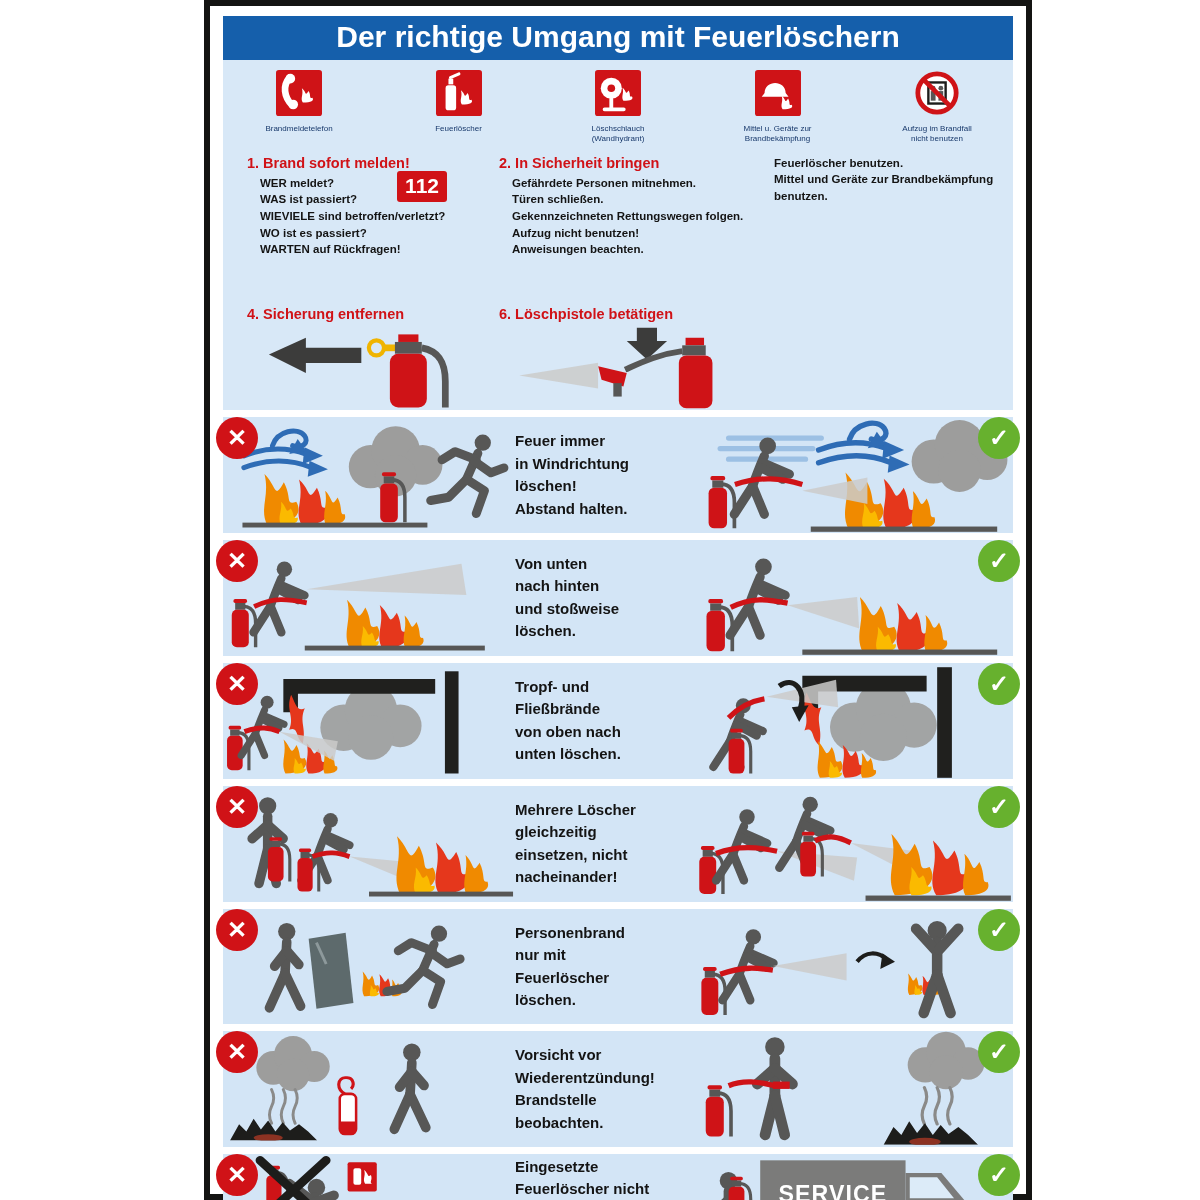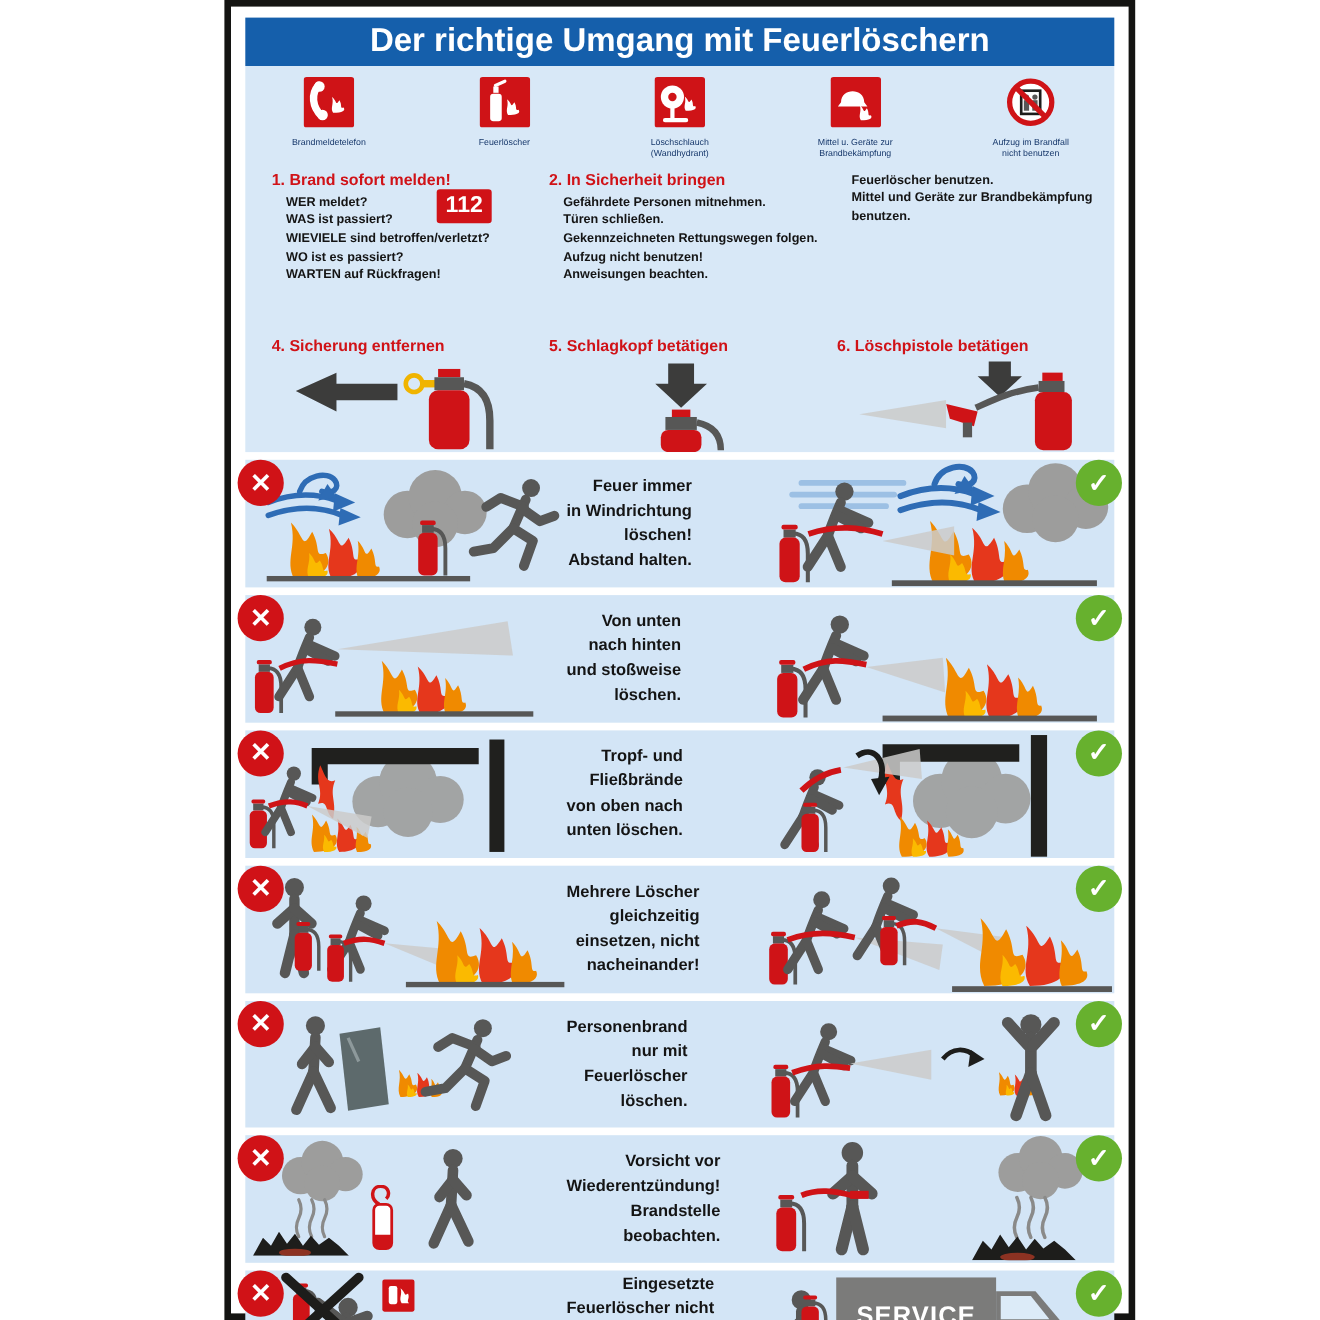--- a/index.html
+++ b/index.html
@@ -15,21 +15,21 @@
   .step-title{color:#d01217;font-weight:bold;font-size:14.5px;margin:0 0 4px;}
   .step-items{font-size:11.5px;font-weight:bold;color:#141414;line-height:1.45;padding-left:13px;}
   .step1{position:relative;}
   .badge112{position:absolute;right:52px;top:16px;background:#d01217;color:#fff;font-weight:bold;font-size:21px;padding:3px 8px 4px;border-radius:3px;}
   .demo-grid{display:grid;grid-template-columns:252px 262px 1fr;padding:8px 2px 0 16px;margin-top:40px;}
   .demo-cell svg{width:232px;height:84px;display:block;margin-top:2px;}
   .rules{flex:1 1 auto;display:flex;flex-direction:column;margin-top:7px;gap:7px;}
   .rule-band{flex:1 1 0;background:#d3e5f6;position:relative;display:grid;grid-template-columns:292px 182px 1fr;align-items:stretch;}
   .illu{width:100%;height:100%;display:block;}
   .rule-text-cell{display:flex;align-items:center;}
-  .rule-text{font-size:15px;font-weight:bold;color:#141414;line-height:1.5;white-space:pre-line;text-align:right;}
+  .rule-text{font-size:15px;font-weight:bold;color:#141414;line-height:1.5;white-space:pre-line;}
   .mark{position:absolute;top:0px;width:42px;height:42px;border-radius:50%;display:flex;align-items:center;justify-content:center;color:#fff;font-size:24px;font-weight:bold;z-index:3;}
   .mark-x{left:-7px;background:#d01217;}
   .mark-ok{right:-7px;background:#67b12e;}
   .defs-holder{position:absolute;width:0;height:0;overflow:hidden;}
 </style>
 </head>
 <body>
 
 <svg class="defs-holder" aria-hidden="true">
   <defs>
@@ -234,30 +234,20 @@
       <div class="demo-cell">
         <div class="step-title">4. Sicherung entfernen</div>
         <svg viewBox="0 0 240 100">
           <polygon points="8,34 52,14 52,26 118,26 118,44 52,44 52,56" fill="#3c3c3b"></polygon>
           <circle cx="136" cy="26" r="9" fill="none" stroke="#f0b400" stroke-width="5"></circle>
           <rect x="143" y="22" width="16" height="8" fill="#f0b400"></rect>
           <rect x="162" y="10" width="24" height="9" fill="#cf1317"></rect>
           <rect x="158" y="19" width="32" height="14" fill="#575756"></rect>
           <rect x="152" y="33" width="44" height="64" rx="10" fill="#cf1317"></rect>
           <path d="M190,26 C212,30 218,46 218,66 L218,97" fill="none" stroke="#575756" stroke-width="8"></path>
-        </svg>
-      </div>
-      <div class="demo-cell">
-        <div class="step-title">5. Schlagkopf betätigen</div>
-        <svg viewBox="0 0 240 100">
-          <polygon points="111,4 139,4 139,26 153,26 125,52 97,26 111,26" fill="#3c3c3b"></polygon>
-          <rect x="115" y="54" width="20" height="9" fill="#cf1317"></rect>
-          <rect x="108" y="62" width="34" height="14" fill="#575756"></rect>
-          <rect x="103" y="76" width="44" height="24" rx="8" fill="#cf1317"></rect>
-          <path d="M142,68 C162,72 168,84 168,98" fill="none" stroke="#575756" stroke-width="7"></path>
         </svg>
       </div>
       <div class="demo-cell">
         <div class="step-title">6. Löschpistole betätigen</div>
         <svg viewBox="0 0 240 100">
           <polygon points="146,2 170,2 170,18 182,18 158,40 134,18 146,18" fill="#3c3c3b"></polygon>
           <use href="#s-cone" x="6" y="42" width="94" height="34"></use>
           <path d="M100,48 L134,56 L130,72 L104,64 Z" fill="#cf1317"></path>
           <rect x="118" y="68" width="10" height="16" fill="#575756"></rect>
           <path d="M200,30 C170,34 150,44 132,52" fill="none" stroke="#575756" stroke-width="7"></path>

